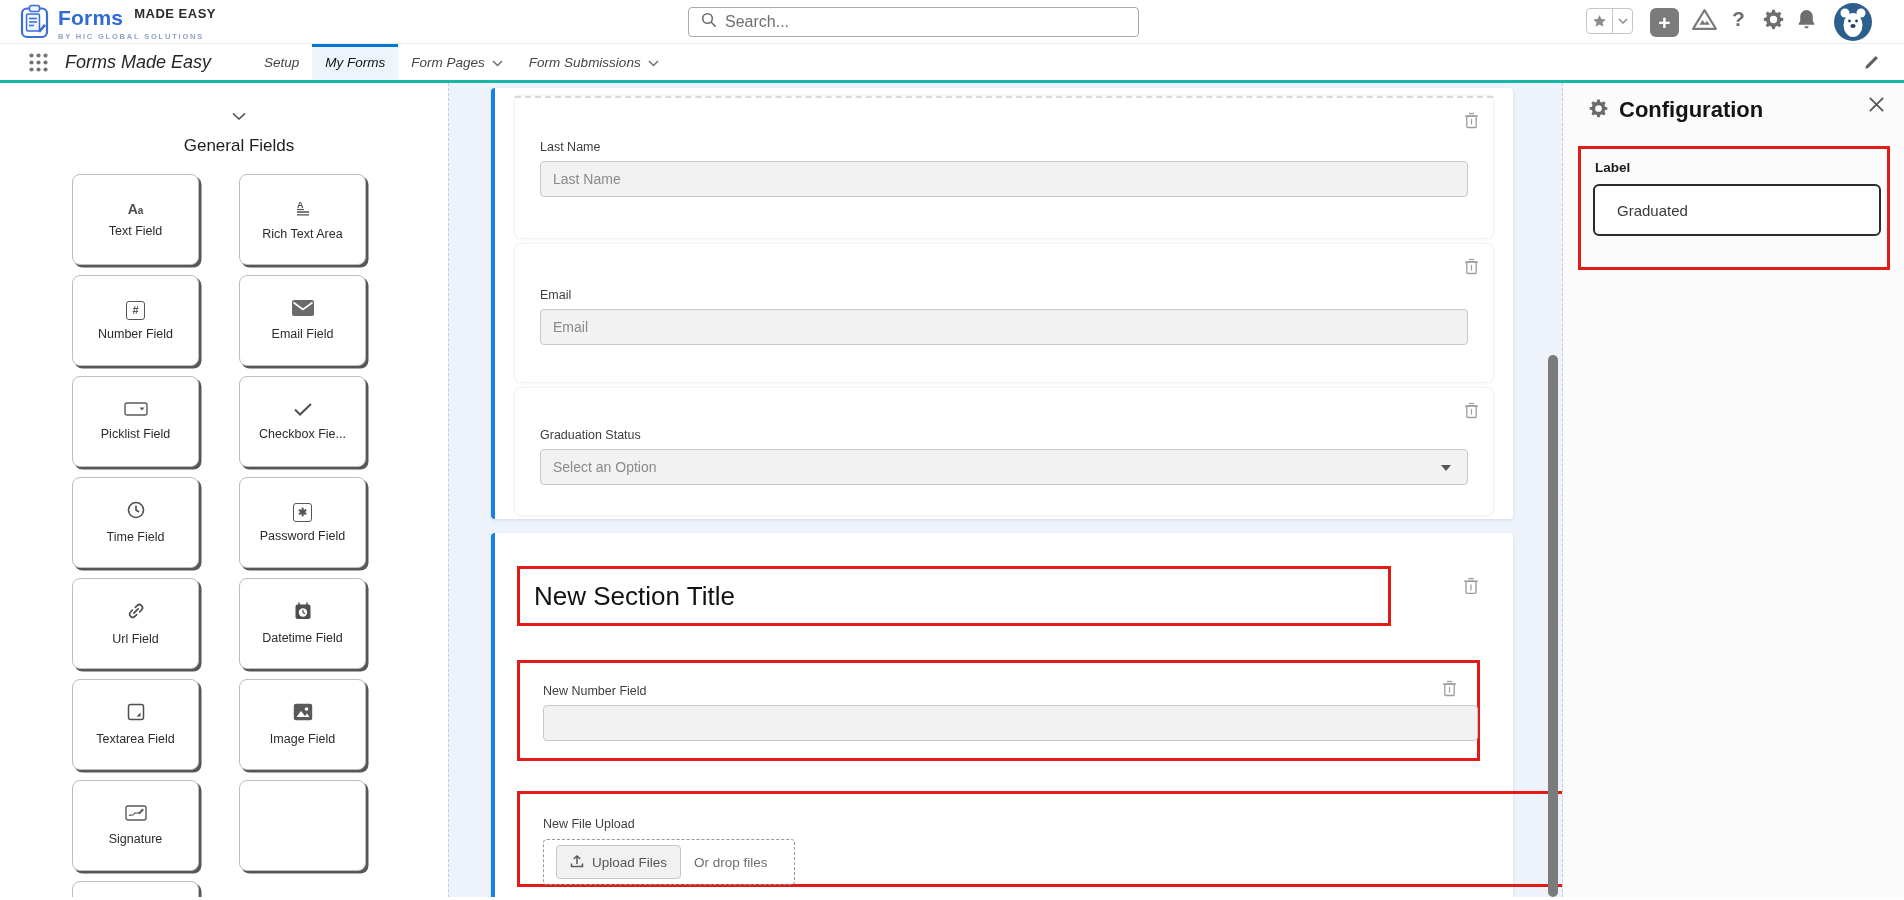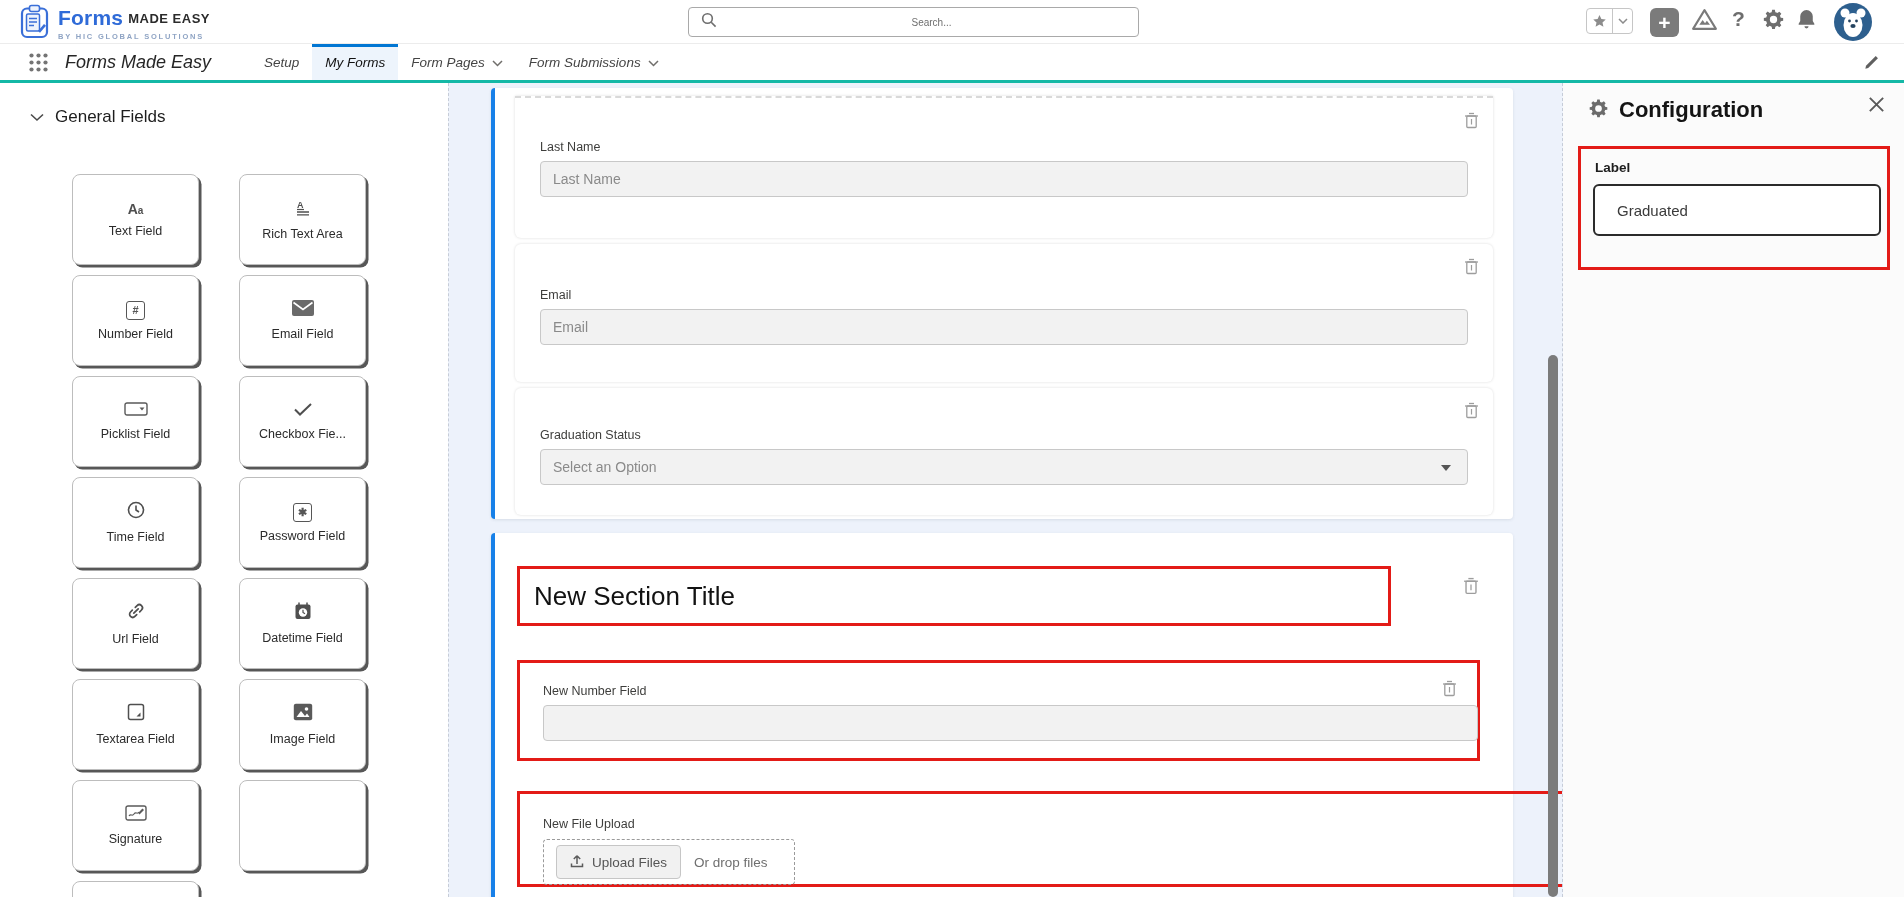--- a/index.html
+++ b/index.html
@@ -2,29 +2,29 @@
 <html><head>
 <meta charset="utf-8">
 <style>
   * { margin:0; padding:0; box-sizing:border-box; }
   html,body { width:1904px; height:900px; overflow:hidden; background:#fff;
               font-family:"Liberation Sans", sans-serif; }
 
   
   .hdr { position:relative; height:44px; background:#fff; border-bottom:1px solid #ececec; }
   .logo-wrap { position:absolute; left:20px; top:4px; display:flex; align-items:center; gap:8px; }
-  .logo-text .l1 { display:flex; align-items:center; gap:5px; }
+  .logo-text .l1 { display:flex; align-items:flex-start; gap:11px; }
   .brand { color:#2f6bd8; font-weight:bold; font-size:21px; letter-spacing:.2px; }
   .made  { color:#2b2b2b; font-size:13px; font-weight:600; letter-spacing:.5px; }
   .tagline { color:#8fa4c4; font-size:7.5px; letter-spacing:1.8px; margin-top:2px; font-weight:600; }
   .search-box { position:absolute; left:688px; top:7px; width:451px; height:30px;
                 border:1px solid #a9a9a9; border-radius:4px; background:#fff;
                 display:flex; align-items:center; padding-left:12px; gap:8px; }
-  .search-box input { border:none; outline:none; flex:1; font-size:10px; color:#0c4a6e;
-                      font-family:"Liberation Sans", sans-serif; background:transparent;text-align:center; }
+  .search-box input { border:none; outline:none; flex:1; font-size:16px; color:#0c4a6e;
+                      font-family:"Liberation Sans", sans-serif; background:transparent; }
   .search-box input::placeholder { color:#6f6f6f; }
   .hdr-actions { position:absolute; right:0; top:0; height:44px; }
   .fav-combo { position:absolute; left:-318px; top:9px; width:47px; height:26px; border:1px solid #c6c6c6;
                border-radius:4px; display:flex; align-items:center; }
   .fav-star { width:26px; display:flex; justify-content:center; border-right:1px solid #c6c6c6; height:100%; align-items:center; }
   .fav-caret { flex:1; display:flex; justify-content:center; }
   .act { position:absolute; top:8px; display:flex; align-items:center; justify-content:center; cursor:pointer; }
   .plus-tile { left:-254px; width:29px; height:29px; background:#7b7b7b; border-radius:6px;
                color:#fff; font-size:21px; font-weight:bold; line-height:26px; }
   .a-trail { left:-213px; } .a-help { left:-172px; top:7px; font-size:21px; font-weight:bold; color:#6e6e6e; }
@@ -40,21 +40,21 @@
   .tab { display:flex; align-items:center; gap:7px; padding:0 13px; font-size:13.5px; color:#444;
          cursor:pointer; }
   .tab.active { background:#edf4fc; box-shadow:inset 0 3px 0 #0176d3; color:#111; }
   .nav-pencil { position:absolute; right:24px; top:10px; cursor:pointer; }
 
   
   .main { display:flex; height:814px; }
 
   
   .sidebar { position:relative; width:448px; background:#fff; overflow:hidden; }
-  .side-head { display:flex; align-items:center; gap:11px; margin:24px 0 0 30px; }
+  .side-head { display:flex; align-items:center; gap:11px; margin:24px 0 0 30px;flex-direction:column; }
   .side-head .t { font-size:17px; color:#1d1d1d; }
   .palette { position:absolute; left:72px; top:91px; display:grid;
              grid-template-columns:127px 127px; column-gap:40px; grid-auto-rows:91px; row-gap:10px; }
   .fcard { background:#fff; border:1px solid #bdbdbd; border-radius:8px;
            box-shadow:2.5px 2.5px 0 rgba(40,40,40,.78);
            display:flex; flex-direction:column; align-items:center; justify-content:center; gap:7px;
            cursor:grab; }
   .fcard .lbl { font-size:12.5px; color:#2b2b2b; }
   .boxico { width:19px; height:19px; border:1.5px solid #565656; border-radius:3px;
             display:flex; align-items:center; justify-content:center; font-size:11px; font-weight:bold; color:#565656; }

